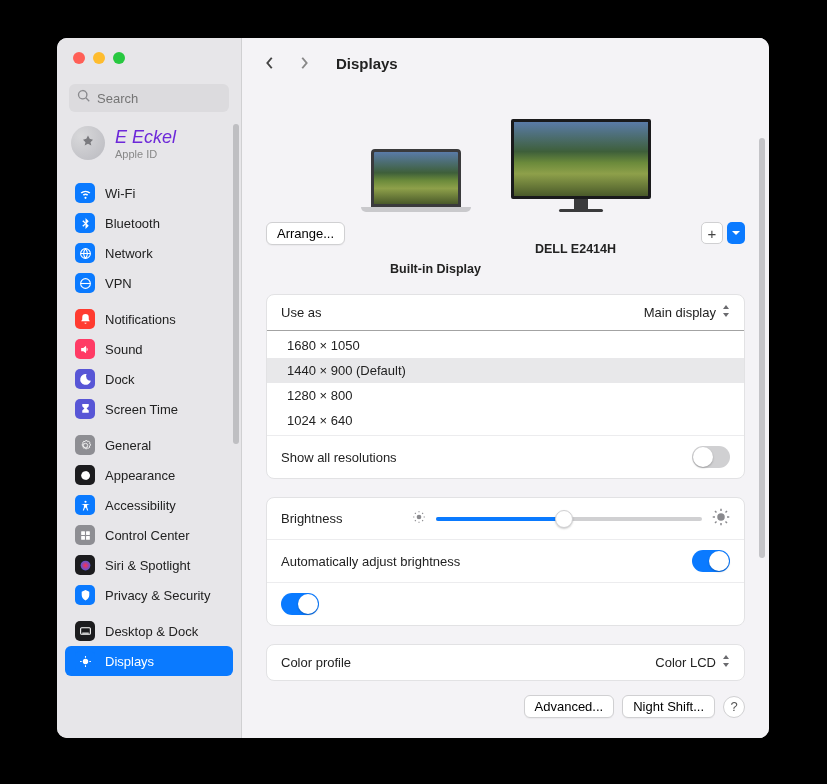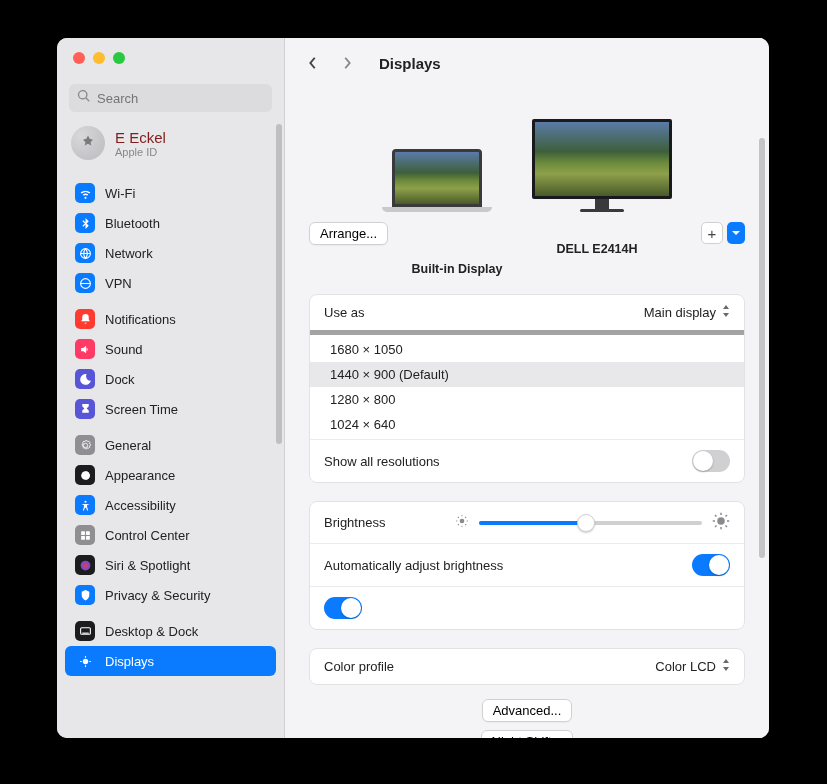--- a/index.html
+++ b/index.html
@@ -4,41 +4,41 @@
 <style>
   * { box-sizing: border-box; margin: 0; padding: 0; font-family: -apple-system, "Helvetica Neue", Arial, sans-serif; }
   body { background: #000; width: 827px; height: 784px; position: relative; }
   .window {
     position: absolute; left: 57px; top: 38px; width: 712px; height: 700px;
     background: #f2f2f4; border-radius: 10px; overflow: hidden; display: flex;
     box-shadow: 0 10px 40px rgba(0,0,0,0.5);
   }
   
   .sidebar {
-    width: 228px; background: #e7e6e9; display: flex; flex-direction: column;
+    width: 185px; background: #e7e6e9; display: flex; flex-direction: column;
     border-right: 1px solid #d0d0d2; position: relative;
   }
   .traffic { display: flex; gap: 8px; padding: 14px 0 0 16px; height: 40px; }
   .tl { width: 12px; height: 12px; border-radius: 50%; }
   .tl.red { background: #ff5f57; } .tl.yel { background: #febc2e; } .tl.grn { background: #28c840; }
   .search-wrap { padding: 6px 12px 10px; }
   .search {
     display: flex; align-items: center; background: #dcdbde; border-radius: 6px;
     padding: 4px 8px; height: 28px;
   }
   .search svg { width: 14px; height: 14px; fill: #8a8a8e; margin-right: 6px; }
   .search input {
     border: none; background: transparent; outline: none; font-size: 13px; color: #8a8a8e; width: 100%;
   }
   .user-row { display: flex; align-items: center; padding: 4px 14px 12px; gap: 10px; }
   .avatar {
     width: 34px; height: 34px; border-radius: 50%; background: radial-gradient(circle at 30% 30%, #d8d8da, #babac0);
     display:flex; align-items:center; justify-content:center; color:#6a6a6e; font-size:10px;
   }
-  .user-row .name { font-size: 15px; color:#7f1d1d; }
+  .user-row .name { font-size: 18px; color:#6d28d9;font-style:italic; }
   .user-row .sub { font-size: 11px; color: #888; }
   .side-scroll { overflow-y: hidden; flex: 1; padding: 0 8px 8px; position: relative; }
   .sb-track {
     position: absolute; right: 2px; top: 86px; width: 6px; height: 320px;
     background: #bfbfc2; border-radius: 3px;
   }
   .group { margin-top: 6px; }
   .item {
     display: flex; align-items: center; gap: 10px; padding: 5px 10px; border-radius: 6px;
     font-size: 13px; color: #222; cursor: default;
@@ -126,21 +126,21 @@
   .slider-wrap { display: flex; align-items: center; gap: 10px; flex: 1; margin-left: 70px; }
   .sun-sm, .sun-lg { color: #8a8a8e; }
   .sun-sm svg { width: 14px; height: 14px; } .sun-lg svg { width: 18px; height: 18px; }
   .slider { flex: 1; height: 4px; background: #d0d0d2; border-radius: 2px; position: relative; }
   .slider .fill { position: absolute; left: 0; top: 0; height: 4px; background: #0a7aff; border-radius: 2px; width: 48%; }
   .slider .thumb {
     position: absolute; top: -7px; left: 48%; width: 18px; height: 18px; border-radius: 50%; background: #fff;
     border: 1px solid #d0d0d2; box-shadow: 0 1px 2px rgba(0,0,0,0.2); transform: translateX(-50%);
   }
   .footer-row {
-    display: flex; justify-content: flex-end; gap: 8px; margin-top: 14px; align-items: center; flex-direction: column;
+    display: flex; justify-content: flex-end; gap: 8px; margin-top: 14px; align-items: center;
   }
   .pill-btn {
     background: #fff; border: 1px solid #d0d0d2; border-radius: 6px; padding: 3px 10px;
     font-size: 13px; box-shadow: 0 1px 1px rgba(0,0,0,0.04);
   }
   .help-btn {
     width: 22px; height: 22px; border-radius: 50%; background: #fff; border: 1px solid #d0d0d2;
     display: flex; align-items: center; justify-content: center; font-size: 13px; color: #555;
   }
 </style>
@@ -385,21 +385,21 @@
           <span>Use as</span>
           <span class="sel-val">
             <span>Main display</span>
             <span class="updown">
               <svg viewBox="0 0 8 12">
                   <path d="M4 0L1 4h6zM4 12l3-4H1z"></path>
                 </svg>
             </span>
           </span>
         </div>
-        <div class="res-list bordered" style="border-top:5px solid #a3a3a3">
+        <div class="res-list bordered" style="border-top:1px solid #a3a3a3">
           <div class="res-item">1680 × 1050</div>
           <div class="res-item sel">1440 × 900 (Default)</div>
           <div class="res-item">1280 × 800</div>
           <div class="res-item">1024 × 640</div>
         </div>
         <div class="row bordered">
           <span>Show all resolutions</span>
           <div class="switch off">
               <div class="knob"></div>
             </div>

